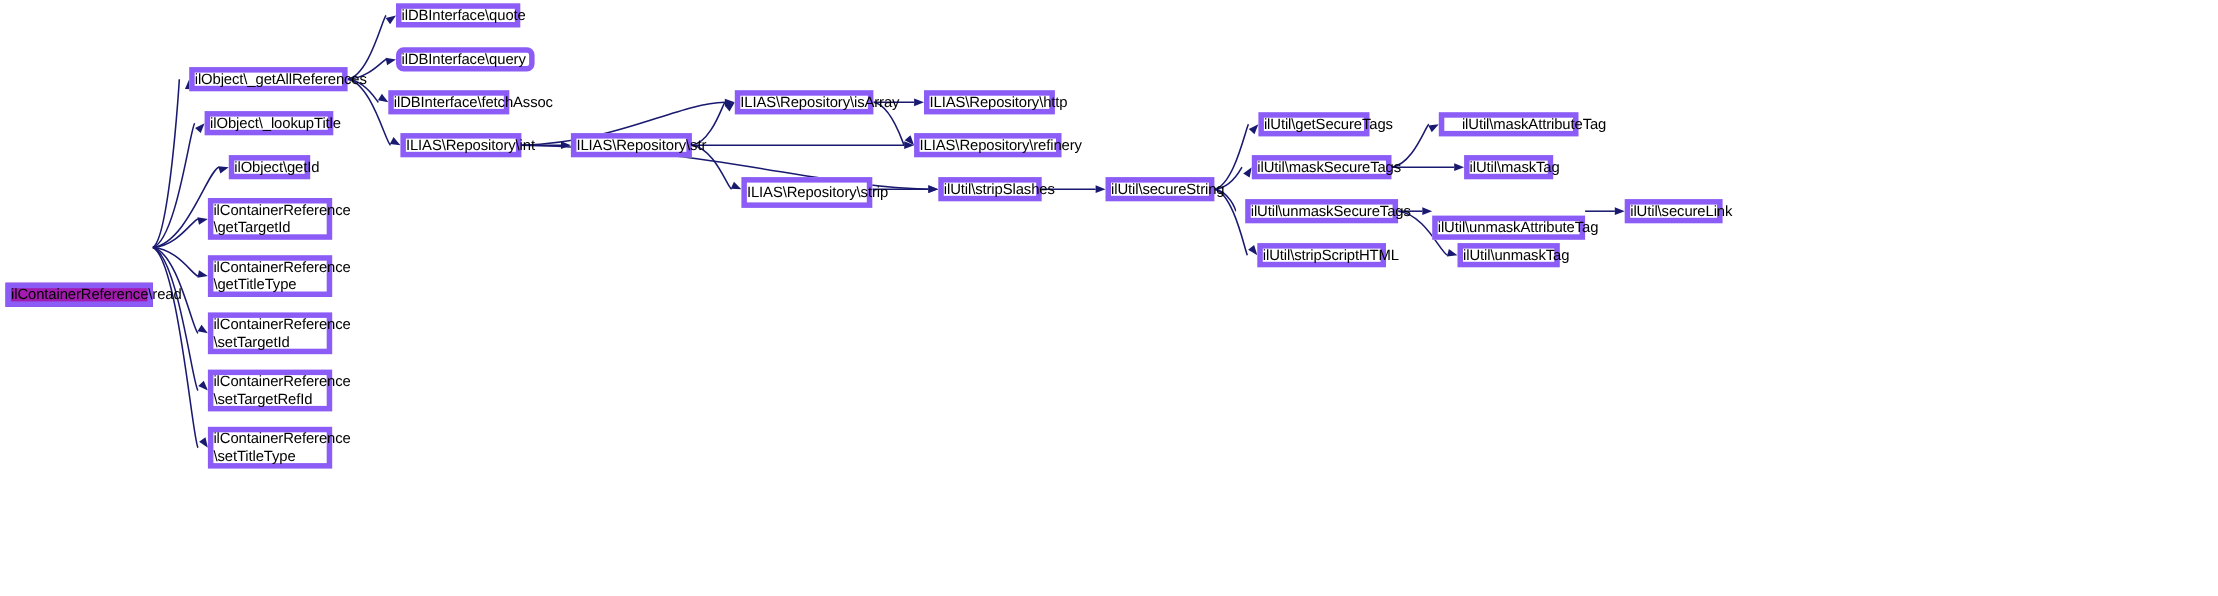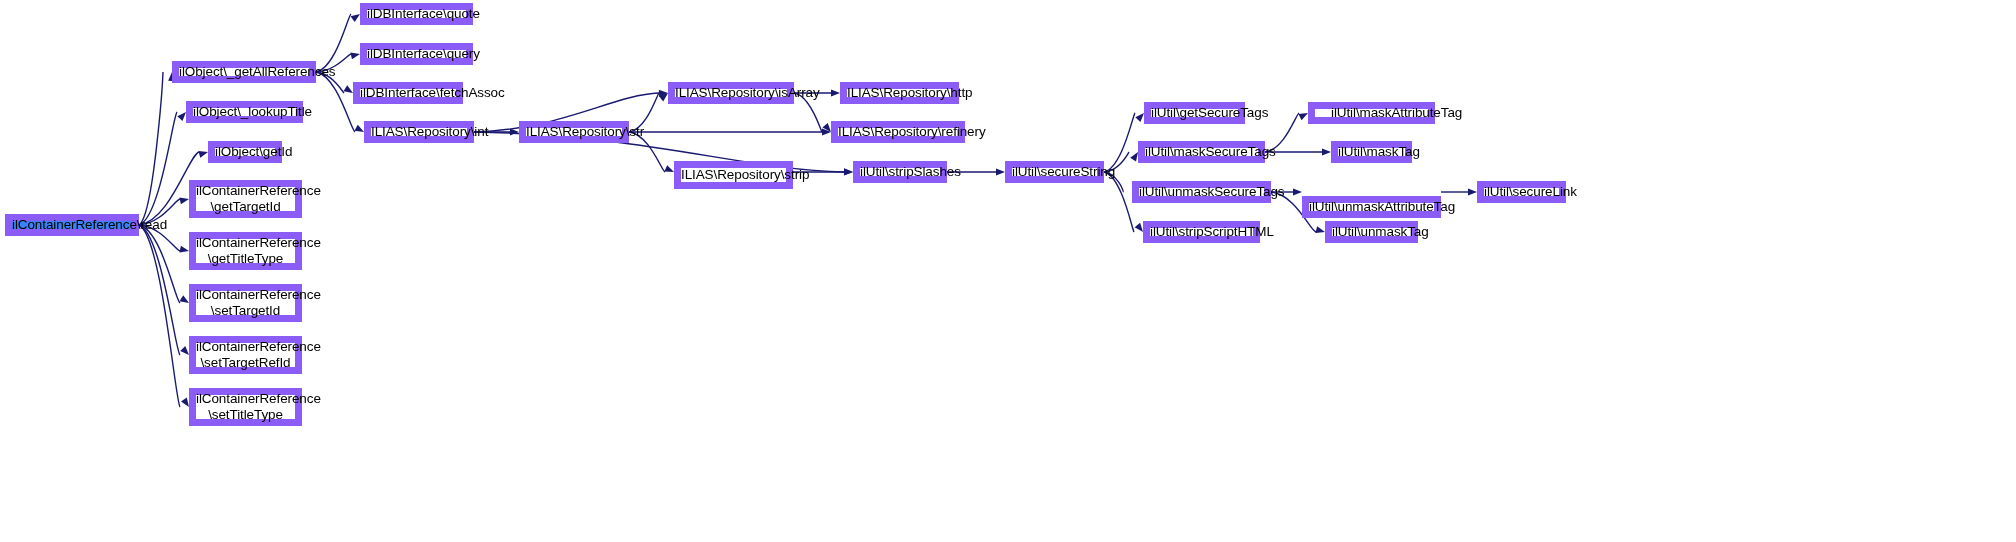--- a/index.html
+++ b/index.html
@@ -20,35 +20,35 @@
   #graph-svg {
     position: absolute;
     left: 0;
     top: 0;
     width: 2016px;
     height: 542px;
   }
   .node-box {
     position: absolute;
     box-sizing: border-box;
-    border: 7px solid #8b5cf6;
+    border: 5px solid #8b5cf6;
     background: #ffffff;
     color: #000000;
     font-family: "Liberation Sans", sans-serif;
     font-size: 13.5px;
     line-height: 1.18;
     display: flex;
     align-items: center;
     justify-content: center;
-    text-align: center;
     white-space: pre;
     letter-spacing: -0.1px;
   }
   .node-box.root {
-    background: #3b82f6;
+    background: #a21caf;
+    margin-top: 43px;
   }
   .node-label {
     display: block;
     width: 100%;
     white-space: pre;
   }
   .edge-line {
     stroke: #191970;
     stroke-width: 1.4px;
     fill: none;
@@ -197,21 +197,21 @@
 \getTargetId</span></div>
       <div class="node-box" style="left: 189px; top: 232px; width: 113px; height: 38px;"><span class="node-label">ilContainerReference
 \getTitleType</span></div>
       <div class="node-box" style="left: 189px; top: 284px; width: 113px; height: 38px;"><span class="node-label">ilContainerReference
 \setTargetId</span></div>
       <div class="node-box" style="left: 189px; top: 336px; width: 113px; height: 38px;"><span class="node-label">ilContainerReference
 \setTargetRefId</span></div>
       <div class="node-box" style="left: 189px; top: 388px; width: 113px; height: 38px;"><span class="node-label">ilContainerReference
 \setTitleType</span></div>
       <div class="node-box" style="left: 360px; top: 3px; width: 113px; height: 22px;"><span class="node-label">ilDBInterface\quote</span></div>
-      <div class="node-box" style="left: 360px; top: 43px; width: 113px; height: 22px;"><span class="node-label">ilDBInterface\query</span></div>
+      <div class="node-box" style="left: 360px; top: 43px; width: 126px; height: 22px; border-radius: 7px;"><span class="node-label">ilDBInterface\query</span></div>
       <div class="node-box" style="left: 353px; top: 82px; width: 110px; height: 22px;"><span class="node-label">ilDBInterface\fetchAssoc</span></div>
       <div class="node-box" style="left: 364px; top: 121px; width: 110px; height: 22px;"><span class="node-label">ILIAS\Repository\int</span></div>
       <div class="node-box" style="left: 519px; top: 121px; width: 110px; height: 22px;"><span class="node-label">ILIAS\Repository\str</span></div>
       <div class="node-box" style="left: 668px; top: 82px; width: 126px; height: 22px;"><span class="node-label">ILIAS\Repository\isArray</span></div>
       <div class="node-box" style="left: 674px; top: 161px; width: 119px; height: 28px;"><span class="node-label">ILIAS\Repository\strip</span></div>
       <div class="node-box" style="left: 840px; top: 82px; width: 119px; height: 22px;"><span class="node-label">ILIAS\Repository\http</span></div>
       <div class="node-box" style="left: 831px; top: 121px; width: 134px; height: 22px;"><span class="node-label">ILIAS\Repository\refinery</span></div>
       <div class="node-box" style="left: 853px; top: 161px; width: 94px; height: 22px;"><span class="node-label">ilUtil\stripSlashes</span></div>
       <div class="node-box" style="left: 1005px; top: 161px; width: 99px; height: 22px;"><span class="node-label">ilUtil\secureString</span></div>
       <div class="node-box" style="left: 1144px; top: 102px; width: 101px; height: 22px;"><span class="node-label">ilUtil\getSecureTags</span></div>

